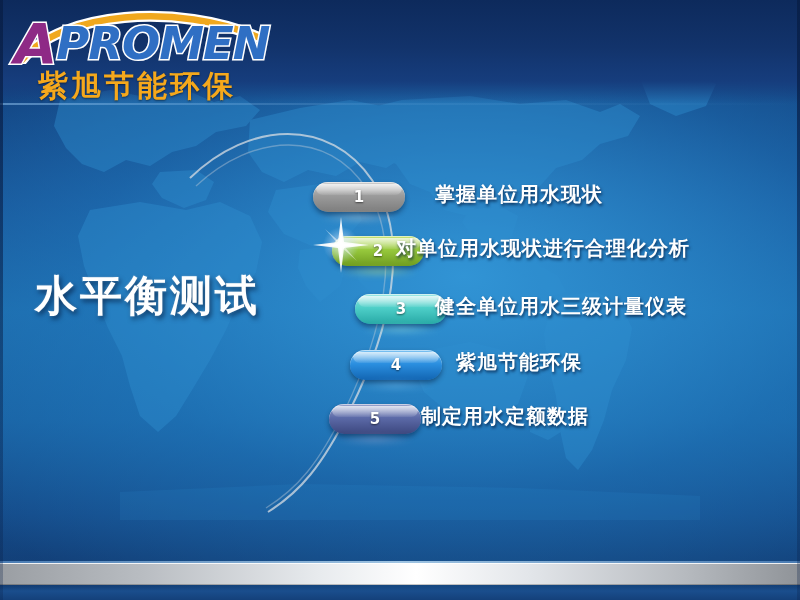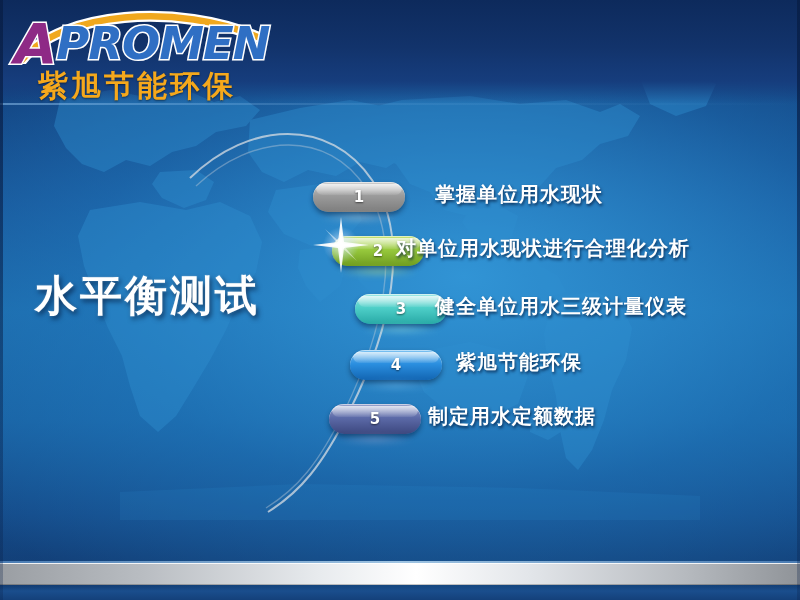--- a/index.html
+++ b/index.html
@@ -213,21 +213,21 @@
     <div class="pill-glow" style="background: radial-gradient(rgb(125, 195, 242) 0%, rgba(255, 255, 255, 0) 72%);"></div>
     <div class="steptext" style="left:106px;">紫旭节能环保</div>
   </div>
 
   <div class="step" id="step5" style="left:329px;top:404px;">
     <div class="pill" style="background: linear-gradient(rgb(154, 163, 204) 0%, rgb(92, 106, 168) 46%, rgb(60, 71, 126) 100%);">
       <div class="gloss"></div>
       <div class="num">5</div>
     </div>
     <div class="pill-glow" style="background: radial-gradient(rgb(154, 163, 204) 0%, rgba(255, 255, 255, 0) 72%);"></div>
-    <div class="steptext" style="left:99px;">制定用水定额数据</div>
+    <div class="steptext" style="left:92px;">制定用水定额数据</div>
   </div>
 
   <svg id="sparkle" viewBox="0 0 60 60" aria-hidden="true">
     <defs>
       <radialGradient id="sp" cx="50%" cy="50%" r="50%">
         <stop offset="0%" stop-color="#ffffff" stop-opacity="1"></stop>
         <stop offset="28%" stop-color="#ddeeff" stop-opacity=".55"></stop>
         <stop offset="100%" stop-color="#bcdcff" stop-opacity="0"></stop>
       </radialGradient>
     </defs>

